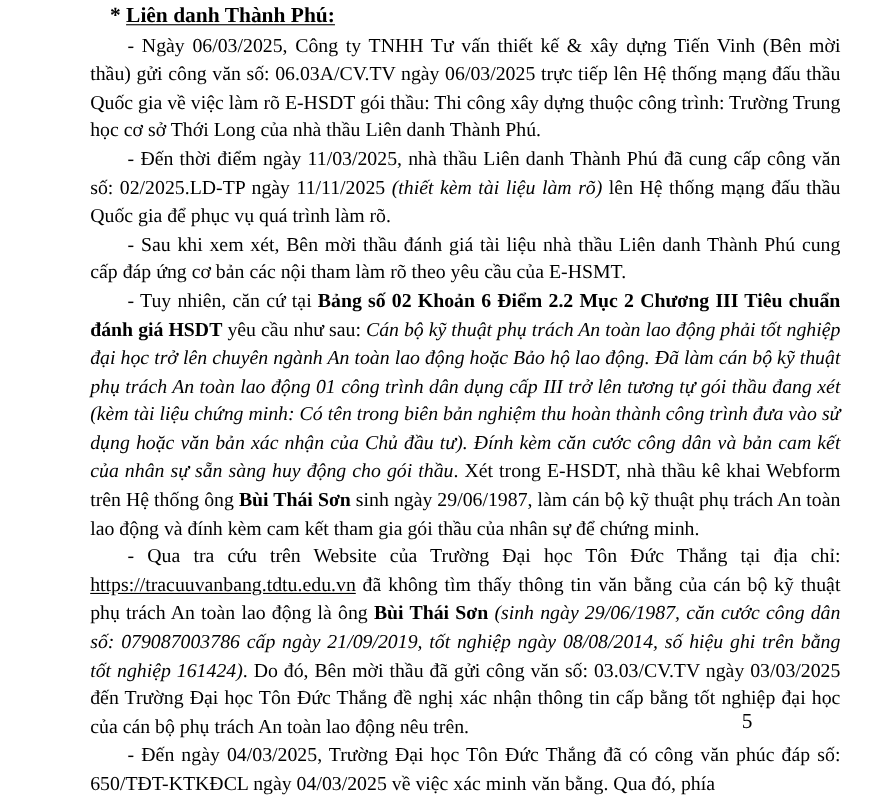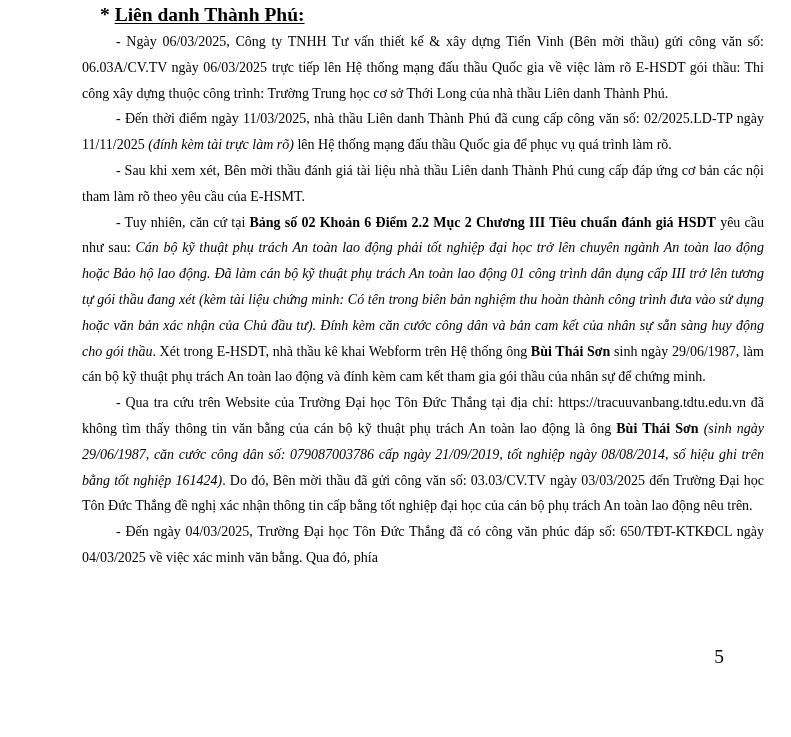--- a/index.html
+++ b/index.html
@@ -15,21 +15,20 @@
     color: #000000;
     overflow: hidden;
   }
   .page {
     position: absolute;
     left: 0;
     top: 0;
     width: 711px;
     height: 737px;
     background: #ffffff;
-    padding-left: 40px;
   }
   .content {
     position: absolute;
     left: 82px;
     top: 0px;
     width: 682px;
   }
   .heading {
     font-size: 19.5px;
     font-weight: bold;
@@ -37,32 +36,33 @@
     margin: 0 0 1px 0;
     padding-top: 2px;
     text-indent: 18px;
     white-space: nowrap;
   }
   .heading .u {
     text-decoration: underline;
     text-underline-offset: 2px;
   }
   p.para {
-    font-size: 14px;
+    font-size: 18px;
     line-height: 25.8px;
     margin: 0;
     text-align: justify;
     text-indent: 34px;
     -webkit-hyphens: none;
     hyphens: none;
   }
   
   .b { font-weight: bold; }
   .i { font-style: italic; }
   .link {
+    text-decoration: underline;
     text-underline-offset: 2px;
     color: #000000;
   }
   .pagenum {
     position: absolute;
     right: 27px;
     top: 646px;
     font-size: 19.5px;
     line-height: 22px;
     color: #000000;
@@ -74,21 +74,21 @@
 <div class="page">
 
   <div class="content">
 
     <div class="heading">
       <span>*</span>
       <span class="u">Liên danh Thành Phú:</span>
     </div>
 
     <p class="para"><span>- Ngày 06/03/2025, Công ty TNHH Tư vấn thiết kế &amp; xây dựng Tiến Vinh (Bên mời thầu) gửi công văn số: 06.03A/CV.TV ngày 06/03/2025 trực tiếp lên Hệ thống mạng đấu thầu Quốc gia về việc làm rõ E-HSDT gói thầu: Thi công xây dựng thuộc công trình: Trường Trung học cơ sở Thới Long của nhà thầu Liên danh Thành Phú.</span></p>
-    <p class="para"><span>- Đến thời điểm ngày 11/03/2025, nhà thầu Liên danh Thành Phú đã cung cấp công văn số: 02/2025.LD-TP ngày 11/11/2025 </span><span class="i">(đính kèm tài trực làm rõ)</span><span> lên Hệ thống mạng đấu thầu Quốc gia để phục vụ quá trình làm rõ.</span></p>
+    <p class="para"><span>- Đến thời điểm ngày 11/03/2025, nhà thầu Liên danh Thành Phú đã cung cấp công văn số: 02/2025.LD-TP ngày 11/11/2025 </span><span class="i">(thiết kèm tài liệu làm rõ)</span><span> lên Hệ thống mạng đấu thầu Quốc gia để phục vụ quá trình làm rõ.</span></p>
     <p class="para"><span>- Sau khi xem xét, Bên mời thầu đánh giá tài liệu nhà thầu Liên danh Thành Phú cung cấp đáp ứng cơ bản các nội tham làm rõ theo yêu cầu của E-HSMT.</span></p>
     <p class="para"><span>- Tuy nhiên, căn cứ tại </span><span class="b">Bảng số 02 Khoản 6 Điểm 2.2 Mục 2 Chương III Tiêu chuẩn đánh giá HSDT</span><span> yêu cầu như sau: </span><span class="i">Cán bộ kỹ thuật phụ trách An toàn lao động phải tốt nghiệp đại học trở lên chuyên ngành An toàn lao động hoặc Bảo hộ lao động. Đã làm cán bộ kỹ thuật phụ trách An toàn lao động 01 công trình dân dụng cấp III trở lên tương tự gói thầu đang xét (kèm tài liệu chứng minh: Có tên trong biên bản nghiệm thu hoàn thành công trình đưa vào sử dụng hoặc văn bản xác nhận của Chủ đầu tư). Đính kèm căn cước công dân và bản cam kết của nhân sự sẵn sàng huy động cho gói thầu</span><span>. Xét trong E-HSDT, nhà thầu kê khai Webform trên Hệ thống ông </span><span class="b">Bùi Thái Sơn</span><span> sinh ngày 29/06/1987, làm cán bộ kỹ thuật phụ trách An toàn lao động và đính kèm cam kết tham gia gói thầu của nhân sự để chứng minh.</span></p>
     <p class="para"><span>- Qua tra cứu trên Website của Trường Đại học Tôn Đức Thắng tại địa chỉ: </span><span class="link">https://tracuuvanbang.tdtu.edu.vn</span><span> đã không tìm thấy thông tin văn bằng của cán bộ kỹ thuật phụ trách An toàn lao động là ông </span><span class="b">Bùi Thái Sơn</span><span> </span><span class="i">(sinh ngày 29/06/1987, căn cước công dân số: 079087003786 cấp ngày 21/09/2019, tốt nghiệp ngày 08/08/2014, số hiệu ghi trên bằng tốt nghiệp 161424)</span><span>. Do đó, Bên mời thầu đã gửi công văn số: 03.03/CV.TV ngày 03/03/2025 đến Trường Đại học Tôn Đức Thắng đề nghị xác nhận thông tin cấp bằng tốt nghiệp đại học của cán bộ phụ trách An toàn lao động nêu trên.</span></p>
     <p class="para"><span>- Đến ngày 04/03/2025, Trường Đại học Tôn Đức Thắng đã có công văn phúc đáp số: 650/TĐT-KTKĐCL ngày 04/03/2025 về việc xác minh văn bằng. Qua đó, phía</span></p>
 
   </div>
 
   <div class="pagenum">5</div>
 
 </div>

